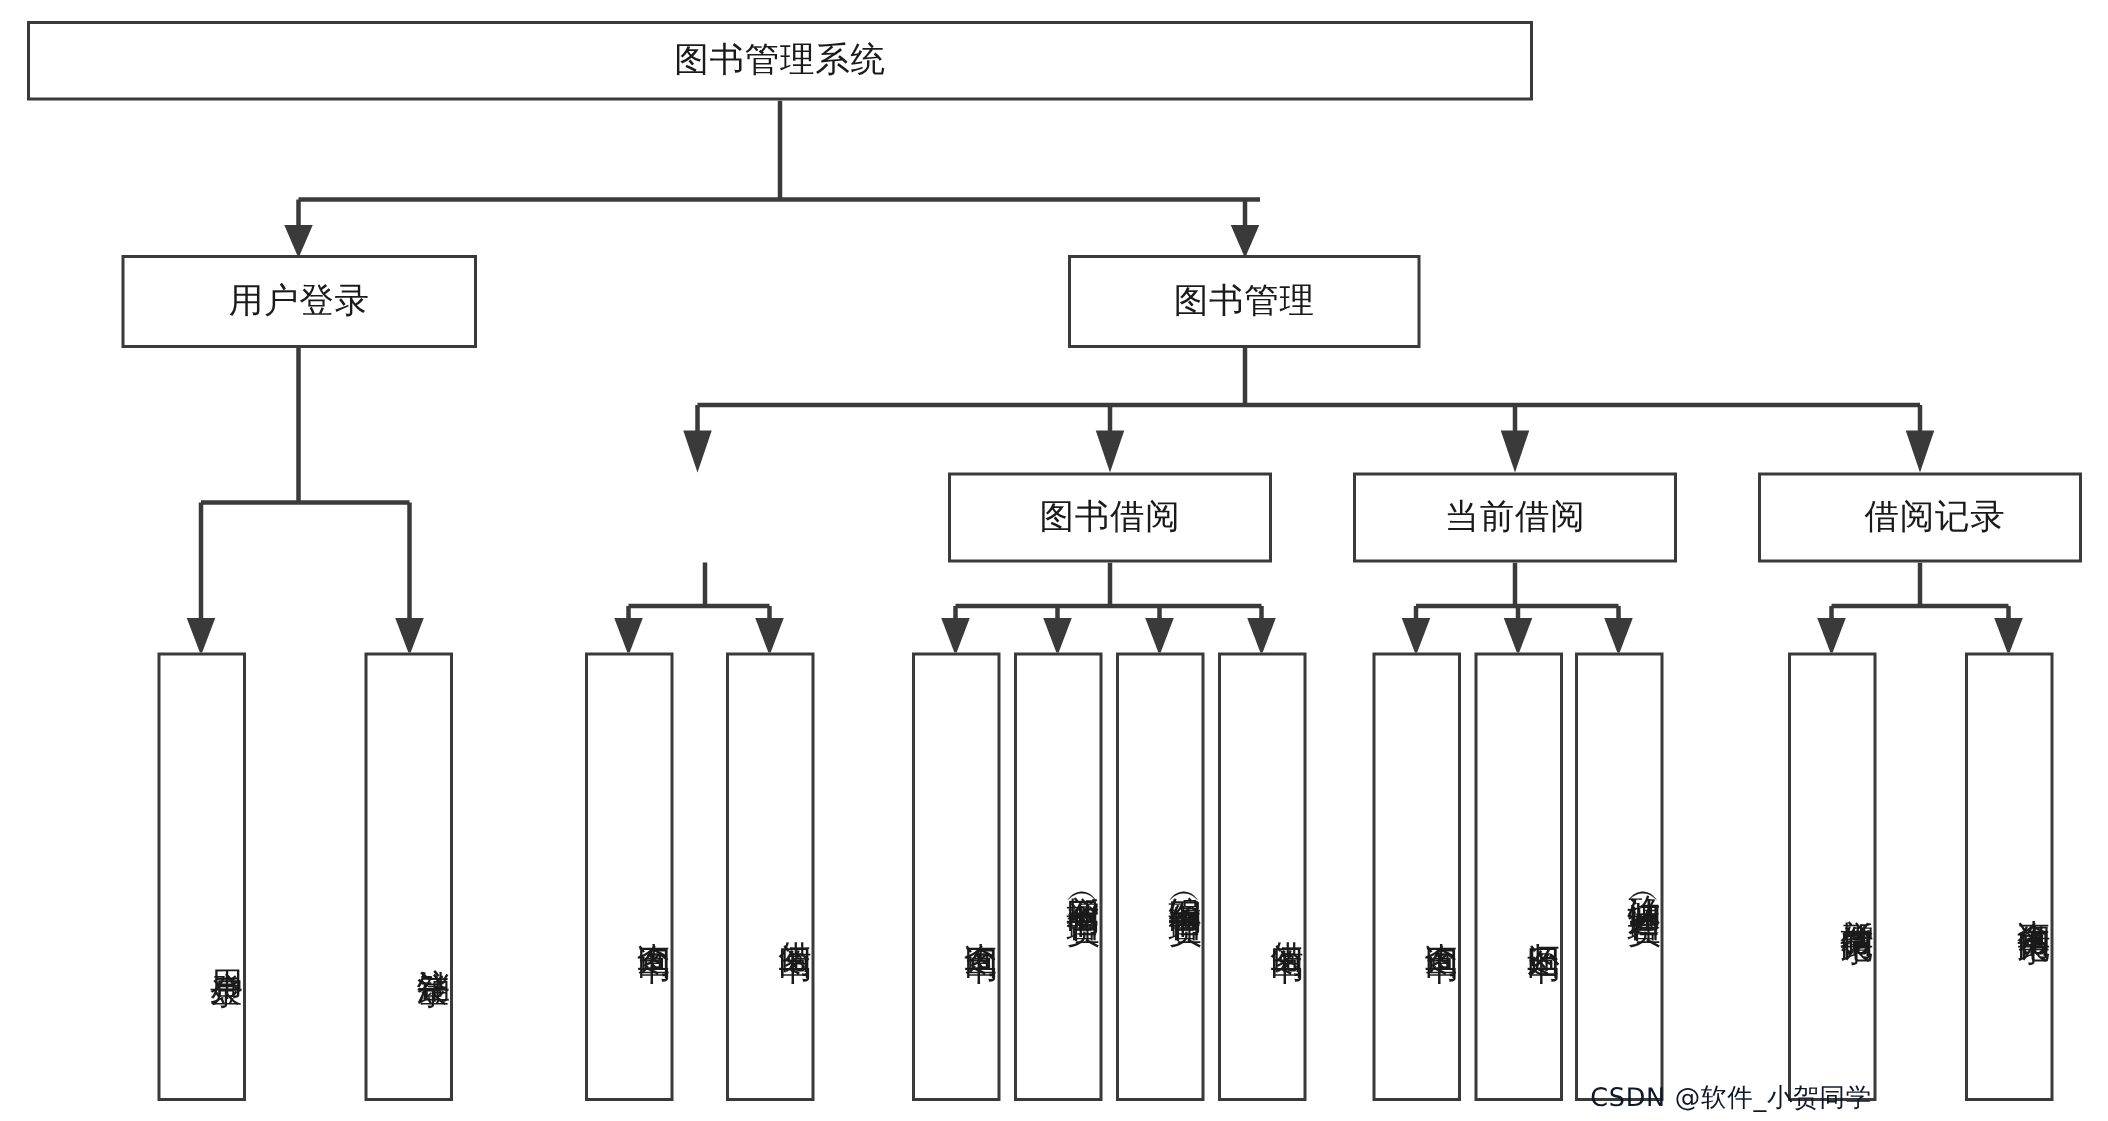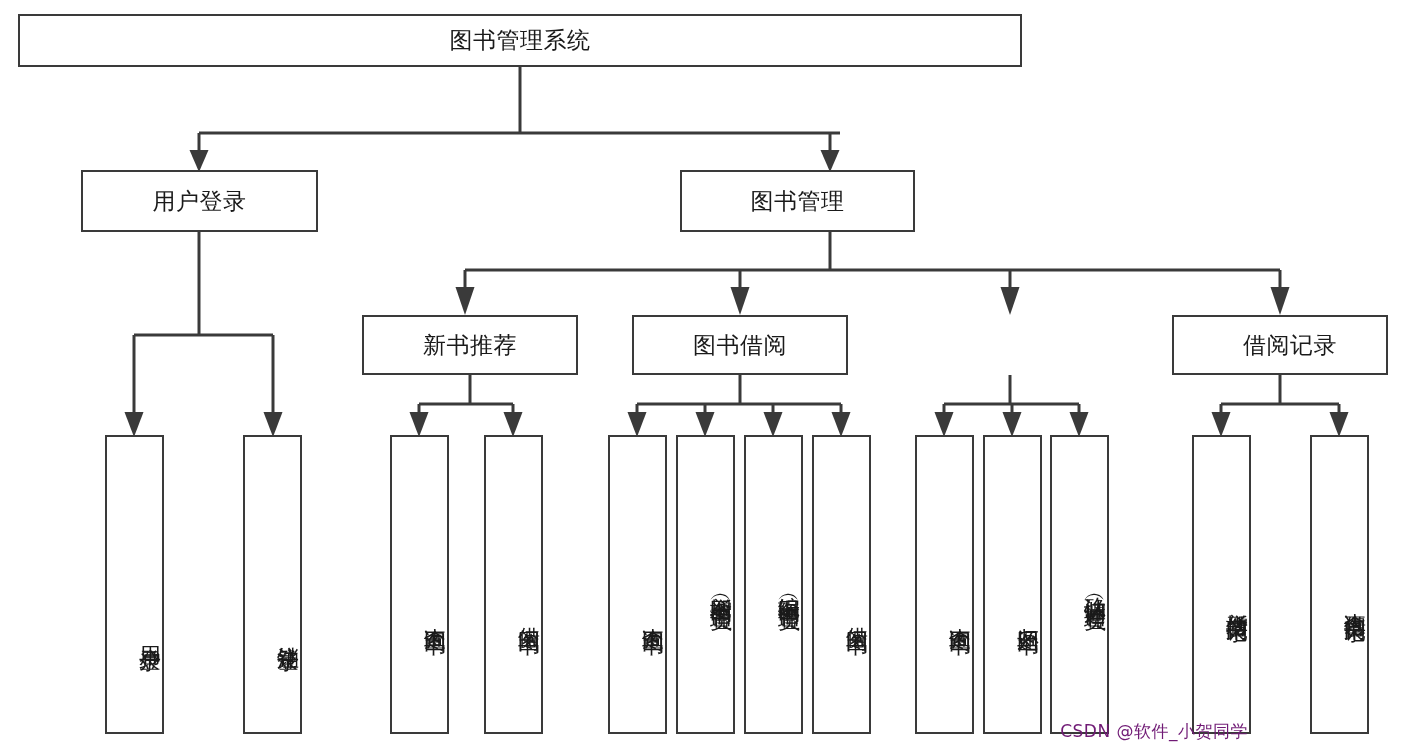--- a/index.html
+++ b/index.html
@@ -54,21 +54,21 @@
   }
   .node-label {
     display: block;
     white-space: nowrap;
   }
   #watermark {
     position: absolute;
     right: 12px;
     bottom: 4px;
     font-size: 17px;
-    color: #701a75;
+    color: #0f172a;
     white-space: nowrap;
     letter-spacing: 0.5px;
     font-family: "DejaVu Sans", "Liberation Sans", sans-serif;
   }
 </style>
 </head>
 <body>
 
 <div id="diagram-root">
 
@@ -150,30 +150,30 @@
     </g>
   </svg>
 
   <div class="node horiz" style="left:18px; top:14px; width:1004px; height:53px;">
     <span class="node-label">图书管理系统</span>
   </div>
 
   <div class="node horiz" style="left:81px; top:170px; width:237px; height:62px;">
     <span class="node-label">用户登录</span>
   </div>
-  <div class="node horiz" style="left:680px; top:170px; width:235px; height:62px;align-items:center;">
+  <div class="node horiz" style="left:712px; top:170px; width:235px; height:62px;align-items:center;">
     <span class="node-label">图书管理</span>
   </div>
 
-  <div class="node horiz" style="left:362px; top:315px; width:216px; height:60px;">
-    <span class="node-label">新书推荐</span>
-  </div>
   <div class="node horiz" style="left:632px; top:315px; width:216px; height:60px;text-align:center;">
     <span class="node-label">图书借阅</span>
   </div>
+  <div class="node horiz" style="left:902px; top:315px; width:216px; height:60px;">
+    <span class="node-label">当前借阅</span>
+  </div>
   <div class="node horiz" style="left:1172px; top:315px; width:216px; height:60px;padding-left:20px;">
     <span class="node-label">借阅记录</span>
   </div>
 
   <div class="node vert" style="left:105px; top:435px; width:59px; height:299px; padding-top:94px;">
     <span class="node-label">用户登录</span>
   </div>
   <div class="node vert" style="left:243px; top:435px; width:59px; height:299px; padding-top:94px;">
     <span class="node-label">注销登录</span>
   </div>

